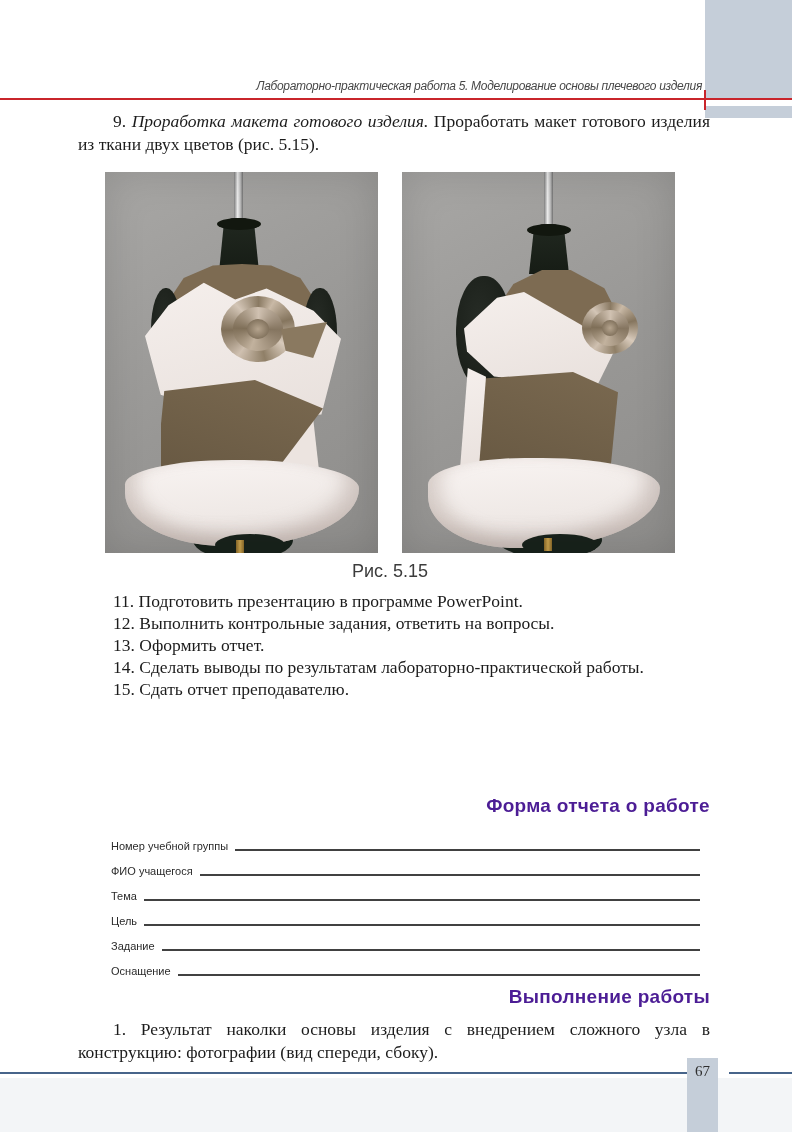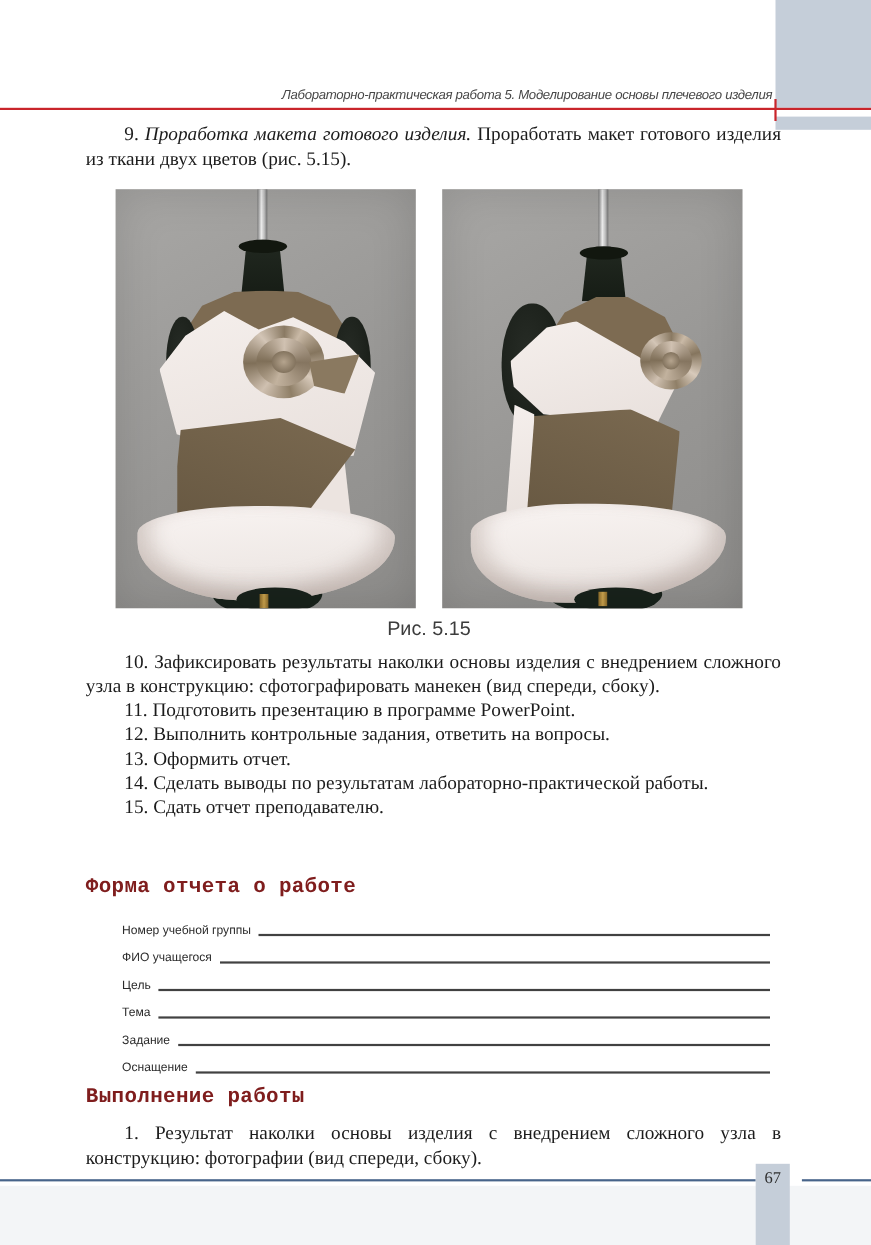--- a/index.html
+++ b/index.html
@@ -13,23 +13,23 @@
   .running-title{right:90px;top:79px;width:640px;text-align:right;
     font-family:"Liberation Sans",sans-serif;font-size:12px;letter-spacing:-0.3px;color:#474747;font-style:italic;}
 
   
   .bodytext{left:78px;width:632px;text-align:justify;font-size:17.5px;line-height:23px;}
   .bodytext p{margin:0;text-indent:35px;}
   .steps p{margin:0;text-indent:35px;}
   .steps{line-height:22px;}
 
   
-  .sec-title{left:78px;width:632px;text-align:left;
-    font-family:Liberation Mono, monospace;font-weight:bold;font-size:19px;
-    letter-spacing:0.3px;color:#7f1d1d;}
+  .sec-title{left:78px;width:632px;text-align:right;
+    font-family:Liberation Sans, sans-serif;font-weight:bold;font-size:19px;
+    letter-spacing:0.3px;color:#4c1d95;}
 
   
   .form{left:111px;width:589px;font-family:"Liberation Sans",sans-serif;font-size:11px;color:#2b2b2b;}
   .frow{height:25px;display:flex;align-items:flex-end;}
   .frow .lbl{white-space:nowrap;line-height:1.05;}
   .frow .line{flex:1;border-bottom:2px solid #414141;margin:0 0 2px 7px;}
 
   
   .fig-caption{left:105px;top:561px;width:570px;text-align:center;
     font-family:"Liberation Sans",sans-serif;font-size:18px;color:#3c3c3c;}
@@ -120,44 +120,43 @@
     <div class="el basedark" style="left:96px;top:350px;width:104px;height:36px;"></div>
     <div class="el peplum" style="left:26px;top:286px;width:232px;height:90px;border-radius:45% 55% 62% 40% / 32% 36% 72% 62%;"></div>
     <div class="el basedark" style="left:120px;top:362px;width:76px;height:22px;"></div>
     <div class="el gold" style="left:142px;top:366px;width:8px;height:13px;"></div>
     <div class="el vignette"></div>
   </div>
 
   <div class="abs fig-caption">Рис. 5.15</div>
 
   <div class="abs bodytext steps" style="top:590px;">
-    <p>10. Зафиксировать результаты наколки основы изделия с внедрением сложного узла в конструкцию: сфотографировать манекен (вид спереди, сбоку).</p>
     <p>11. Подготовить презентацию в программе PowerPoint.</p>
     <p>12. Выполнить контрольные задания, ответить на вопросы.</p>
     <p>13. Оформить отчет.</p>
     <p>14. Сделать выводы по результатам лабораторно-практической работы.</p>
     <p>15. Сдать отчет преподавателю.</p>
   </div>
 
   <div class="abs sec-title" style="top:795px;">Форма отчета о работе</div>
   <div class="abs form" style="top:828px;">
     <div class="frow">
       <span class="lbl">Номер учебной группы</span>
       <div class="line"></div>
     </div>
     <div class="frow">
       <span class="lbl">ФИО учащегося</span>
       <div class="line"></div>
     </div>
     <div class="frow">
-      <span class="lbl">Цель</span>
+      <span class="lbl">Тема</span>
       <div class="line"></div>
     </div>
     <div class="frow">
-      <span class="lbl">Тема</span>
+      <span class="lbl">Цель</span>
       <div class="line"></div>
     </div>
     <div class="frow">
       <span class="lbl">Задание</span>
       <div class="line"></div>
     </div>
     <div class="frow">
       <span class="lbl">Оснащение</span>
       <div class="line"></div>
     </div>

